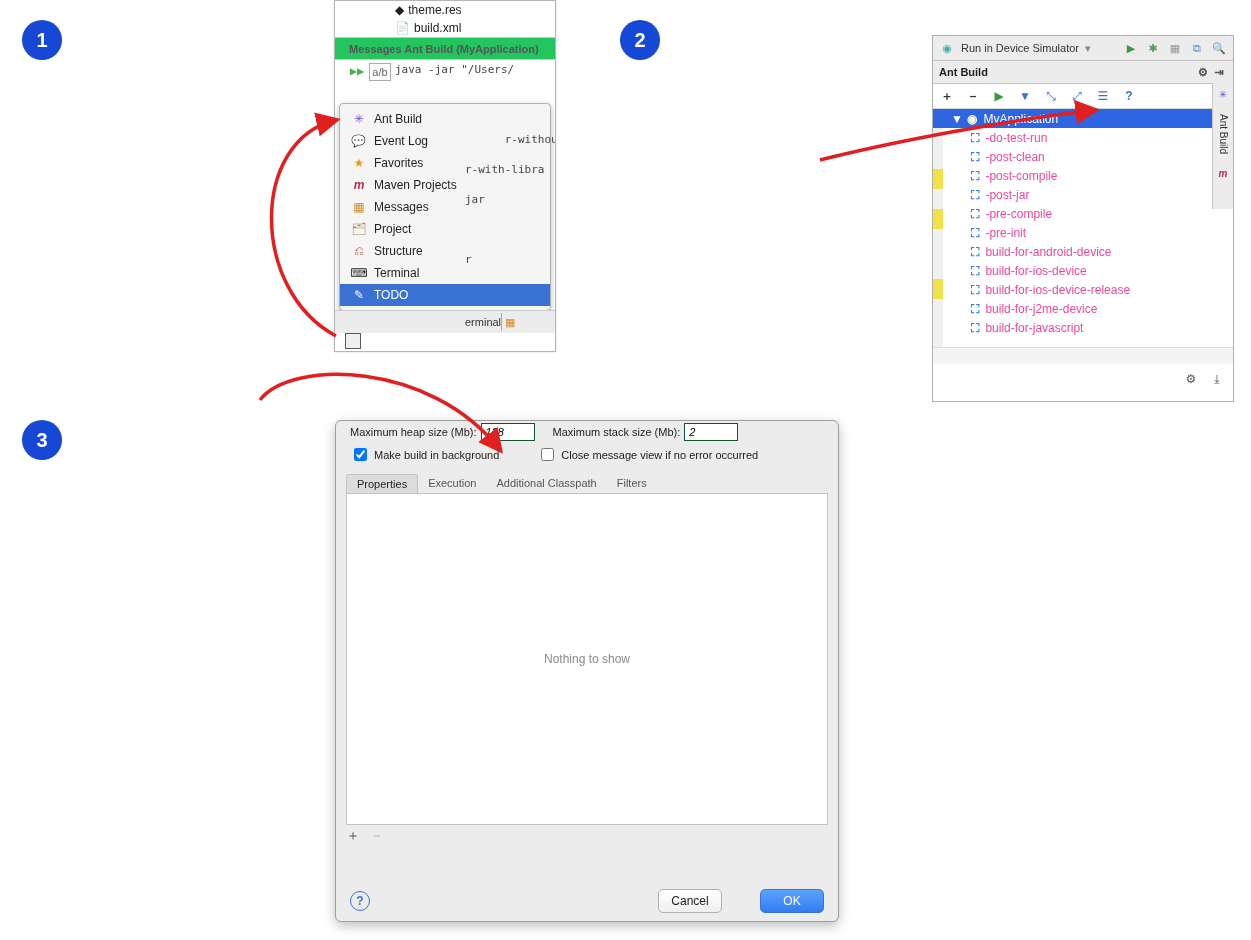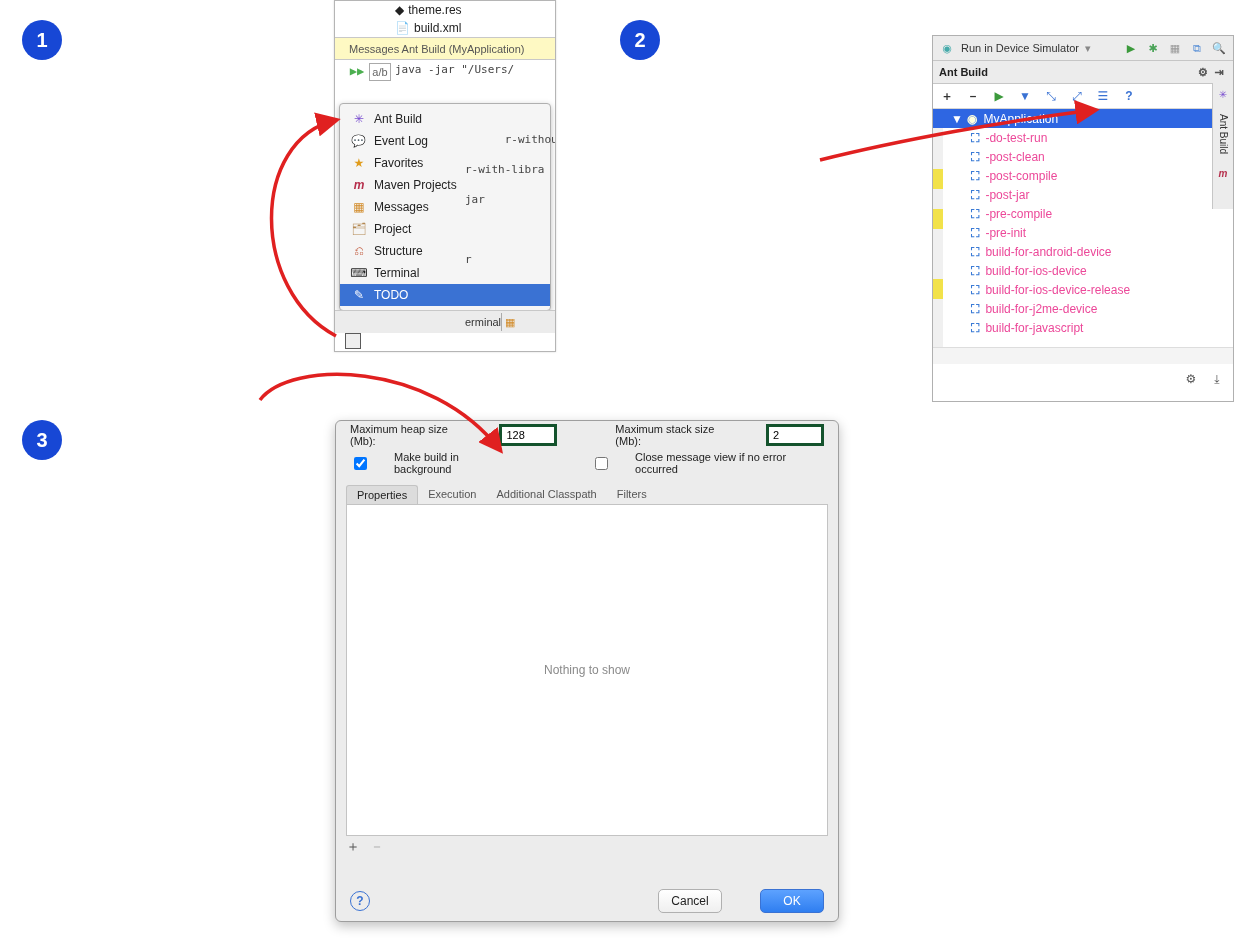--- a/index.html
+++ b/index.html
@@ -41,27 +41,28 @@
   .p1-projrow {
     height: 18px;
     display: flex;
     align-items: center;
     padding-left: 60px;
     gap: 4px;
     background: #fff;
   }
   .p1-msgrow {
     height: 21px;
-    background: #fef9c3;
+    background: #22c55e;
     border-top: 1px solid #c8c8c8;
     border-bottom: 1px solid #c8c8c8;
     display: flex; align-items: center;
     padding-left: 14px;
     font-size: 11px;
     color: #555;
+    font-weight: bold;
   }
   .p1-outrow {
     height: 36px;
     background: #fff;
     display: flex;
     align-items: flex-start;
     padding: 3px 0 0 14px;
     font-family: Menlo, monospace;
     font-size: 11px;
     color: #444;
@@ -250,29 +251,30 @@
   .dot-max   { background:#28c940; }
   .p3-title .ttl { flex:1; text-align:center; color:#333; font-weight:500; }
   .p3-path {
     padding:6px 14px 4px 14px;
     font-size:11px;
     color:#333;
   }
   .p3-optrow {
     display:flex; align-items:center;
     padding:2px 14px;
-    gap:24px;
+    gap:4px;
     font-size:11px;
   }
   .p3-optrow input[type=text] {
     width:44px; height:16px;
     font-size:11px;
-    border:3px solid #14532d;
+    border:1px solid #14532d;
     padding:0 4px;
     background:#fff;
+    font-style:italic;
   }
   .p3-tabs {
     margin:8px 10px 0 10px;
     display:flex;
     font-size:11px;
   }
   .p3-tab {
     padding:3px 10px;
     color:#555;
     background:#ececec;

